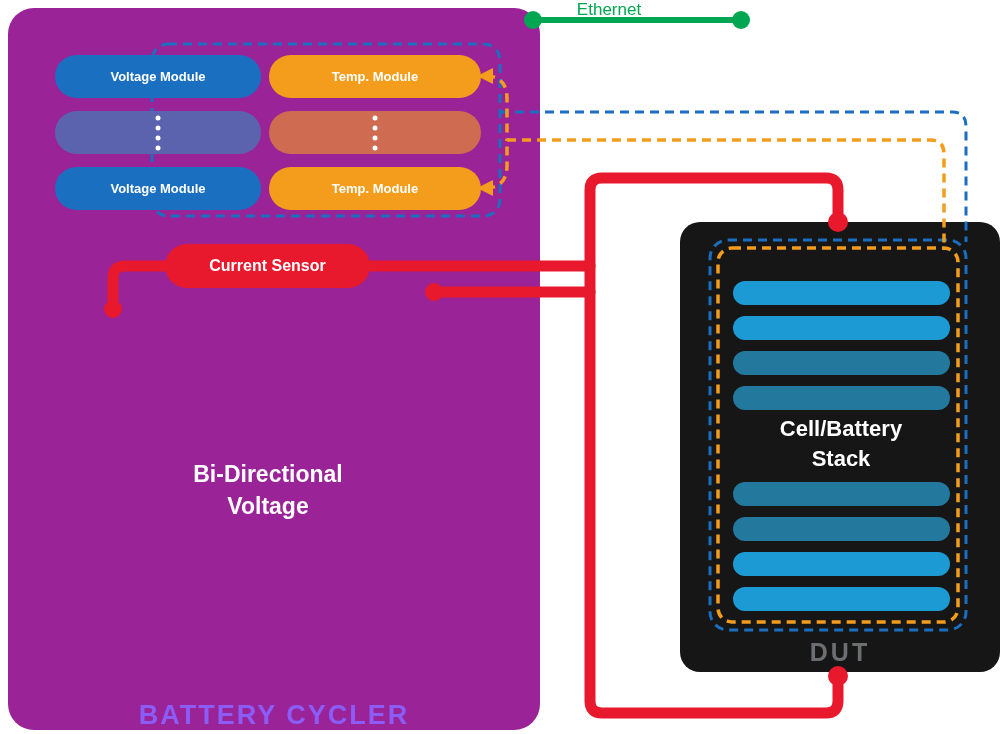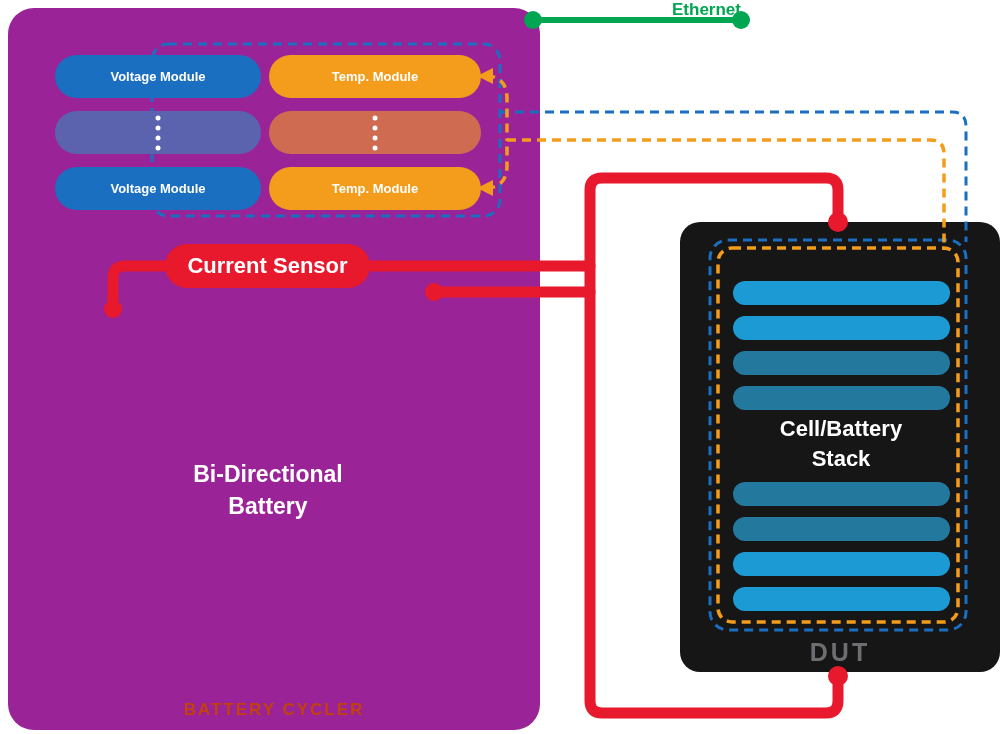--- a/index.html
+++ b/index.html
@@ -19,31 +19,31 @@
   }
   .v1 { left:55px;  top:55px;  width:206px; height:43px; background:#1B6FC1; }
   .vf { left:55px;  top:111px; width:206px; height:43px; background:#5C63AE; }
   .v2 { left:55px;  top:167px; width:206px; height:43px; background:#1B6FC1; }
   .t1 { left:269px; top:55px;  width:212px; height:43px; background:#F49D1D; }
   .tf { left:269px; top:111px; width:212px; height:43px; background:#CE6B51; }
   .t2 { left:269px; top:167px; width:212px; height:43px; background:#F49D1D; }
 
   .current-sensor {
     left:165px; top:244px; width:205px; height:44px; background:#E8192C;
-    font-size:22px;
+    font-size:16px;
     align-items:center;
   }
 
   .source-label {
     position:absolute; left:158px; top:458px; width:220px; text-align:center;
     color:#ffffff; font-size:23px; font-weight:bold; line-height:1.4;
   }
   .cycler-label {
     position:absolute; left:8px; top:700px; width:532px; text-align:center;
-    color:#c2410c; font-size:17px; font-weight:bold; letter-spacing:2px;
+    color:#8b5cf6; font-size:27px; font-weight:bold; letter-spacing:2px;
   }
 
   .dut-box {
     position:absolute; left:680px; top:222px; width:320px; height:450px;
     background:#161616; border-radius:20px;
   }
   .bars-top    { position:absolute; left:733px; top:281px; width:217px; }
   .bars-bottom { position:absolute; left:733px; top:482px; width:217px; }
   .bar { width:217px; height:24px; border-radius:12px; margin-bottom:11px; }
   .stack-label {
@@ -54,22 +54,22 @@
   .dut-label {
     position:absolute; left:680px; top:638px; width:320px; text-align:center;
     color:#6D6E71; font-size:25px; font-weight:bold; letter-spacing:3px;
   }
 
   .pc-pill {
     left:735px; top:0px; width:210px; height:40px; background:#6D6E71;
     font-size:22px; border-radius:20px;
   }
   .ethernet-label {
-    position:absolute; left:581px; top:0px; width:160px; text-align:right;
-    color:#00A651; font-size:17px; font-weight:bold;
+    position:absolute; left:529px; top:0px; width:160px; text-align:center;
+    color:#00A651; font-size:17px; font-weight:normal;
   }
 </style>
 </head>
 <body>
 
 <div class="stage">
 
   <div class="purple-box"></div>
 
   <svg class="layer">
@@ -88,21 +88,21 @@
   </div>
   <div class="pill tf"></div>
   <div class="pill t2">
     <span>Temp. Module</span>
   </div>
 
   <div class="pill current-sensor">
     <span>Current Sensor</span>
   </div>
 
-  <div class="source-label">Bi-Directional Battery</div>
+  <div class="source-label">Bi-Directional Voltage</div>
   <div class="cycler-label">BATTERY CYCLER</div>
 
   <div class="dut-box"></div>
   <div class="bars-top">
       <div class="bar" style="background: rgb(28, 154, 212);"></div>
       <div class="bar" style="background: rgb(28, 154, 212);"></div>
       <div class="bar" style="background: rgb(35, 120, 158);"></div>
       <div class="bar" style="background: rgb(35, 120, 158);"></div>
     </div>
   <div class="stack-label">Cell/Battery Stack</div>

